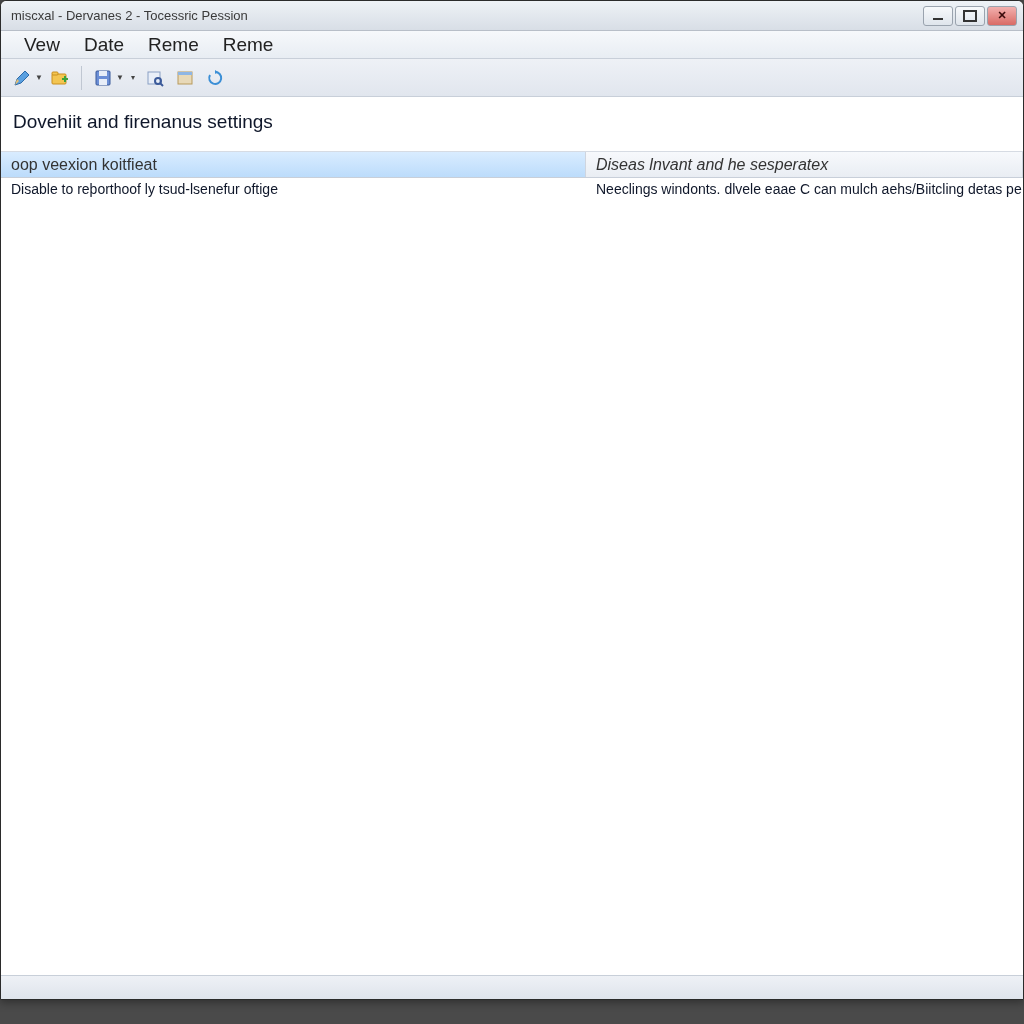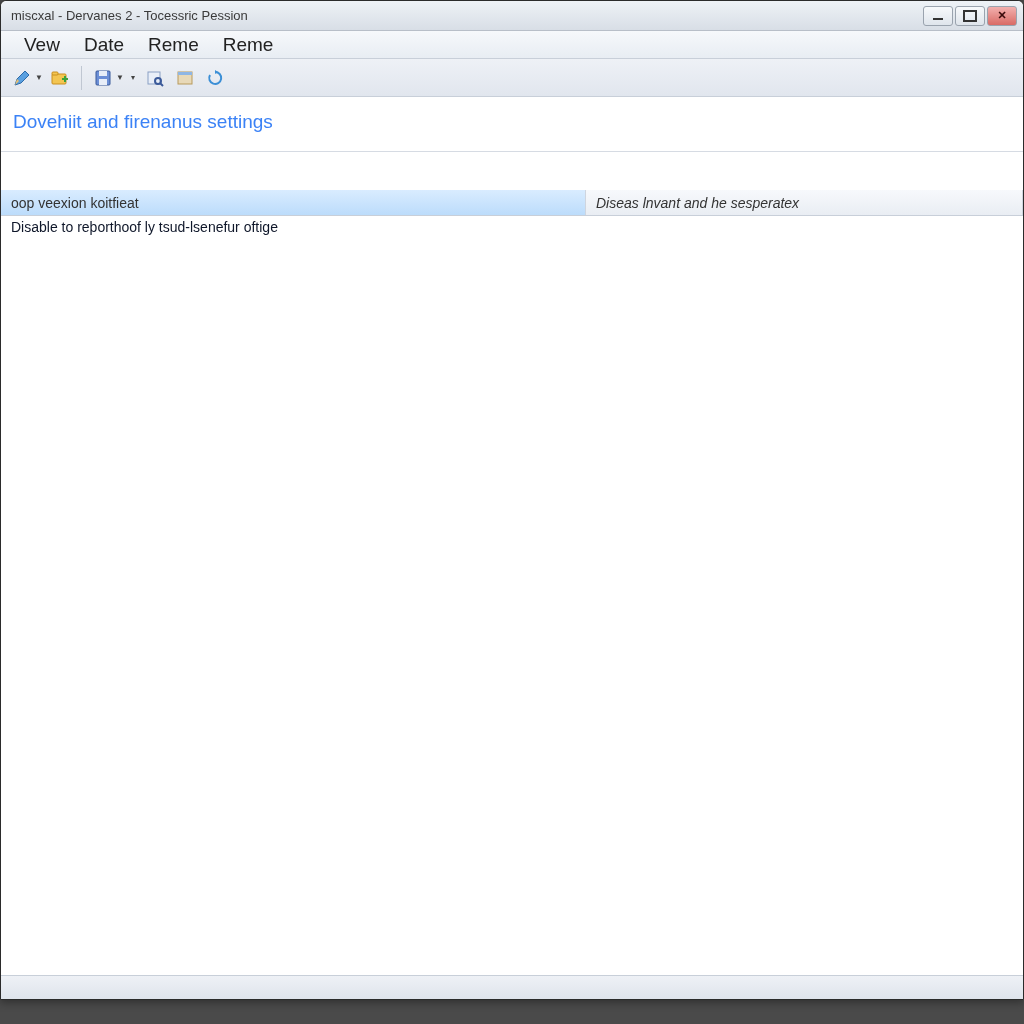--- a/index.html
+++ b/index.html
@@ -50,30 +50,30 @@
   }
   .tbtn {
     width: 26px; height: 26px; display:flex; align-items:center; justify-content:center;
     border-radius: 3px;
   }
   .tsep { width:1px; height:24px; background:#c0c7d2; margin:0 4px; }
   .dd { width:8px; display:flex; align-items:center; justify-content:center; color:#444; font-size:8px; margin-left:-4px;}
   
   .heading {
     padding: 14px 12px 18px 12px;
-    color: #3b82f6; font-size: 19px;
+    color: #0f172a; font-size: 19px;
     border-bottom: 1px solid #d6dbe3;
   }
   
   .listwrap { flex:1; display:flex; flex-direction:column; overflow:hidden; }
   .colheaders {
     display:flex; height:26px;
     background: linear-gradient(#f7f9fc,#e9edf3);
     border-bottom: 1px solid #c8cfd9;
-    font-size: 14px; color:#333;margin-top:38px;
+    font-size: 16px; color:#333;
   }
   .colheaders .col {
     display:flex; align-items:center; padding:0 10px;
     border-right: 1px solid #cfd5df;
     white-space: nowrap; overflow:hidden;
   }
   .col.selected {
     background: linear-gradient(#d9ecff,#bcdcfb);
   }
   .col.c1 { width: 585px; }
@@ -164,18 +164,19 @@
   <div class="heading">Dovehiit and firenanus settings</div>
 
   <div class="listwrap">
     <div class="colheaders">
       <div class="col c1 selected">oop veexion koitfieat</div>
       <div class="col c2">Diseas lnvant and he sesperatex</div>
     </div>
     <div class="rows">
       <div class="row">
         <div class="cell c1">Disable to reþorthoof ly tsud-lsenefur oftige</div>
+        <div class="cell c2">Neeclings windonts. dlvele eaae C can mulch aehs/Biitcling detas pe</div>
       </div>
     </div>
   </div>
 
   <div class="statusbar"></div>
 </div>
 
 </body></html>

